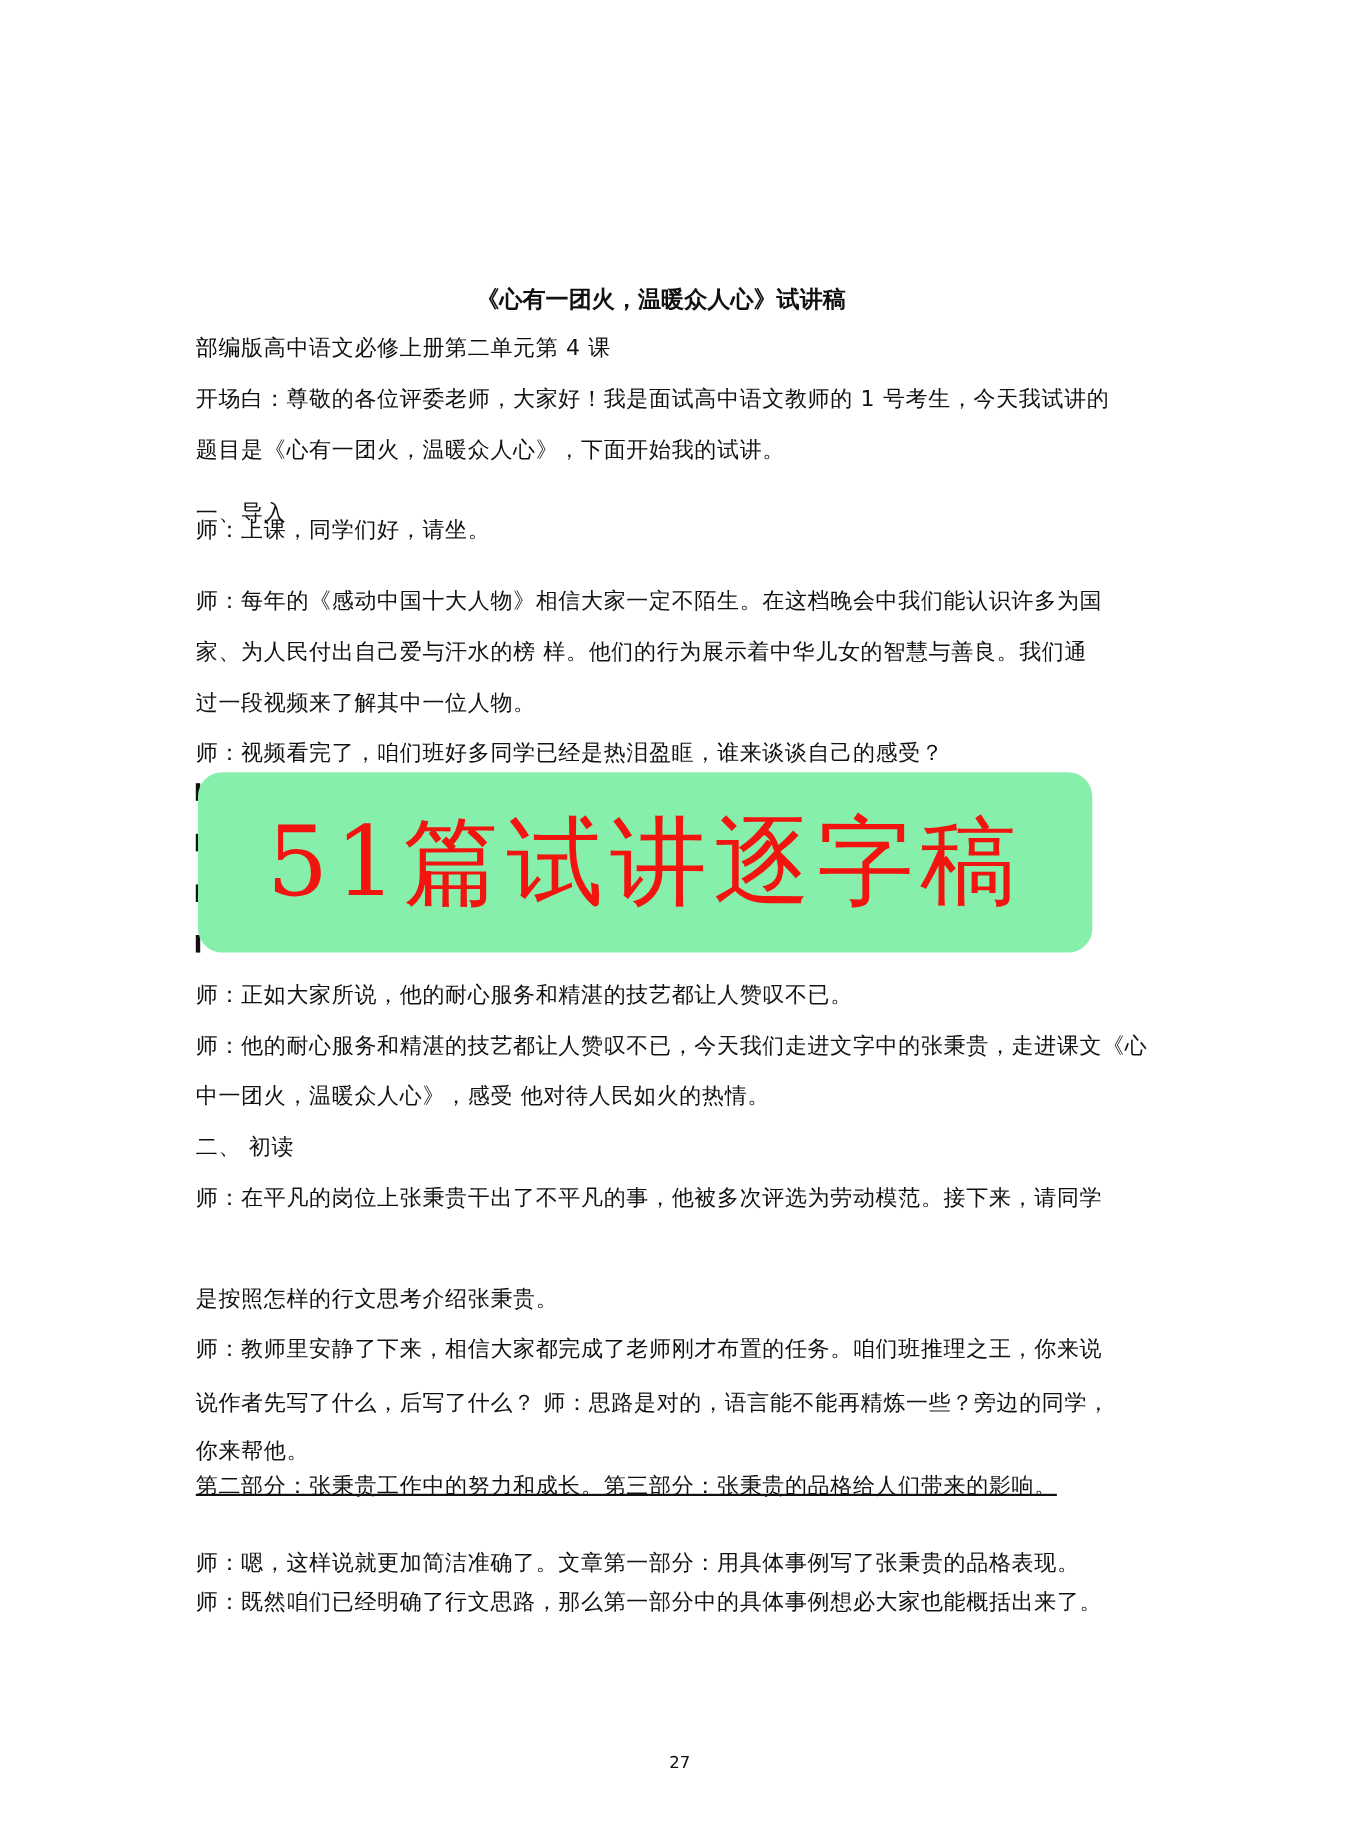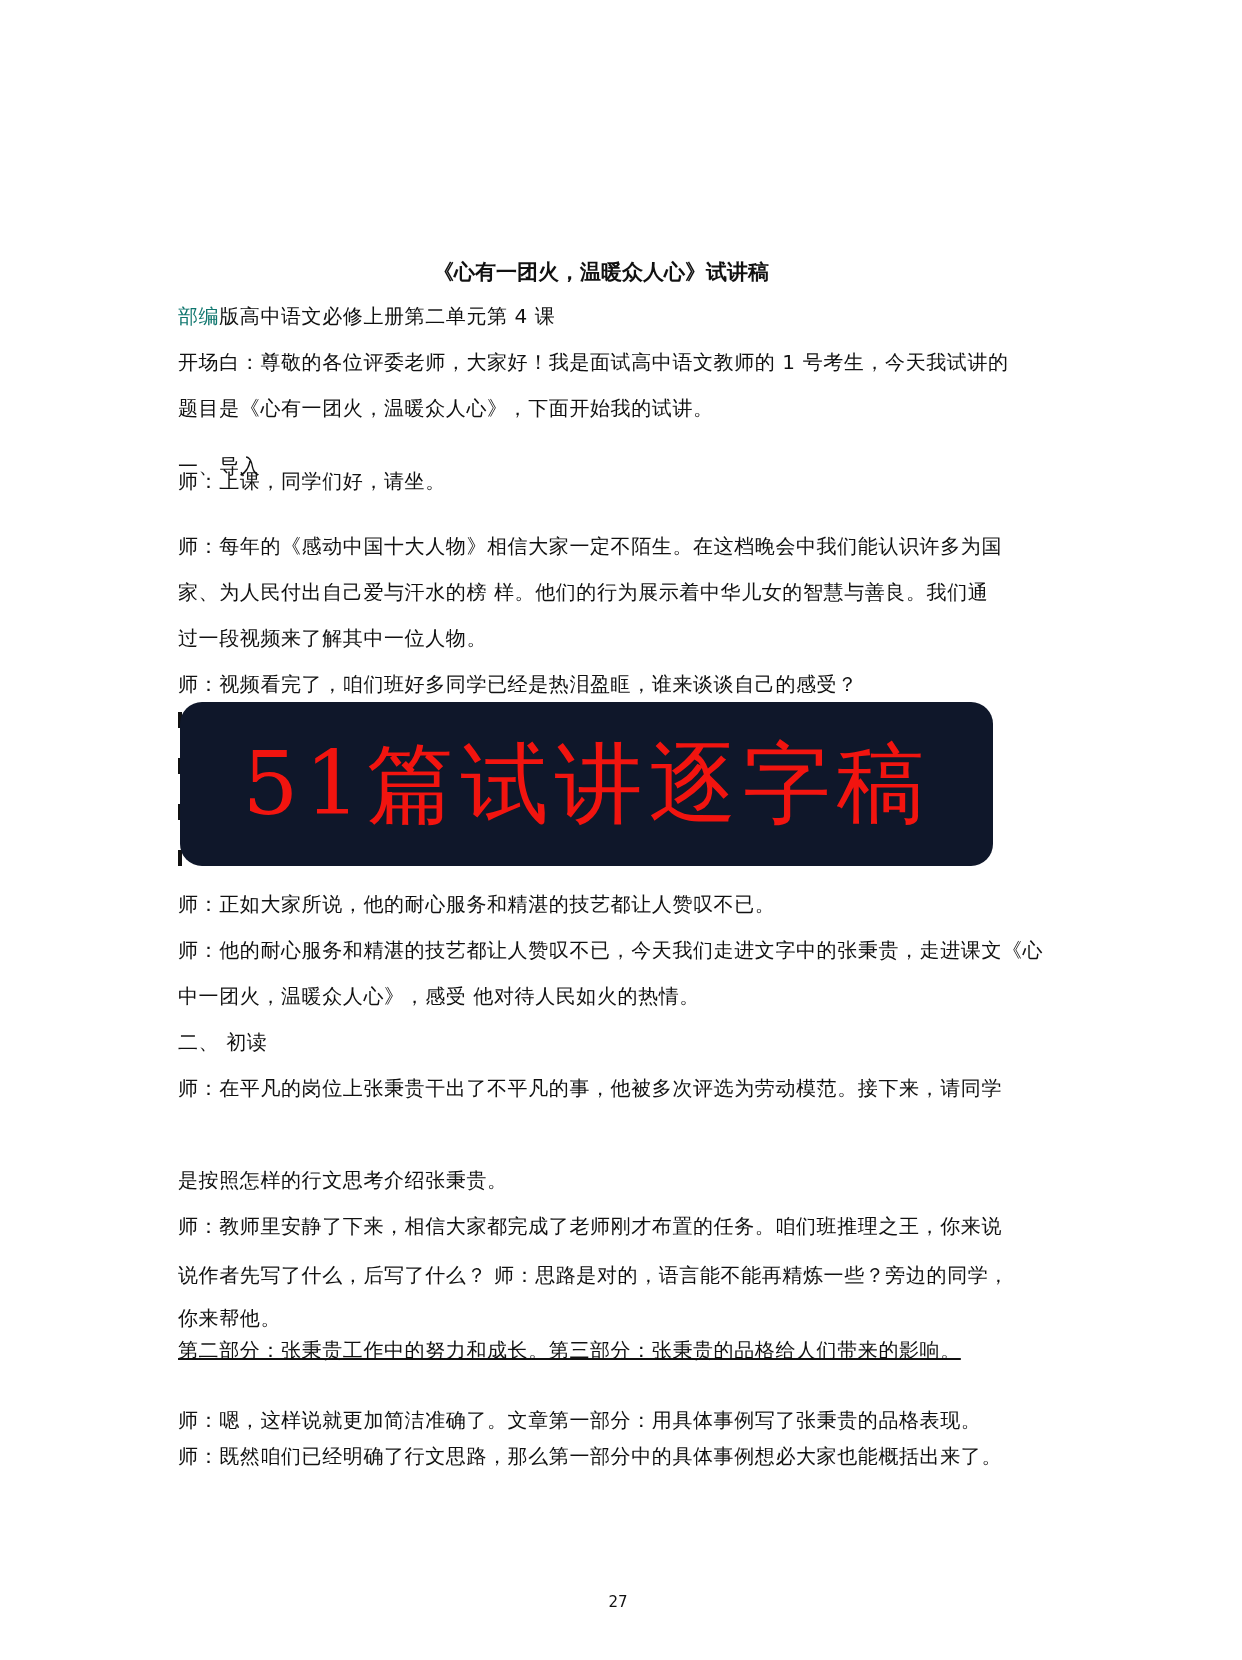--- a/index.html
+++ b/index.html
@@ -37,29 +37,29 @@
     }
     .line {
       position: absolute;
       left: 178px;
       font-size: 20px;
       line-height: 28px;
       white-space: nowrap;
       letter-spacing: 0.6px;
     }
     .subtitle-prefix {
-      color: #0f766e;
+      color: #000000;
     }
     .banner {
       position: absolute;
       left: 180px;
       top: 702px;
       width: 813px;
       height: 164px;
-      background: #0f172a;
+      background: #86efac;
       border-radius: 22px;
       display: flex;
       align-items: center;
       justify-content: center;
     }
     .banner-text {
       color: #f2140f;
       font-family: "DejaVu Serif", "Liberation Serif", serif;
       font-size: 88px;
       line-height: 100px;

